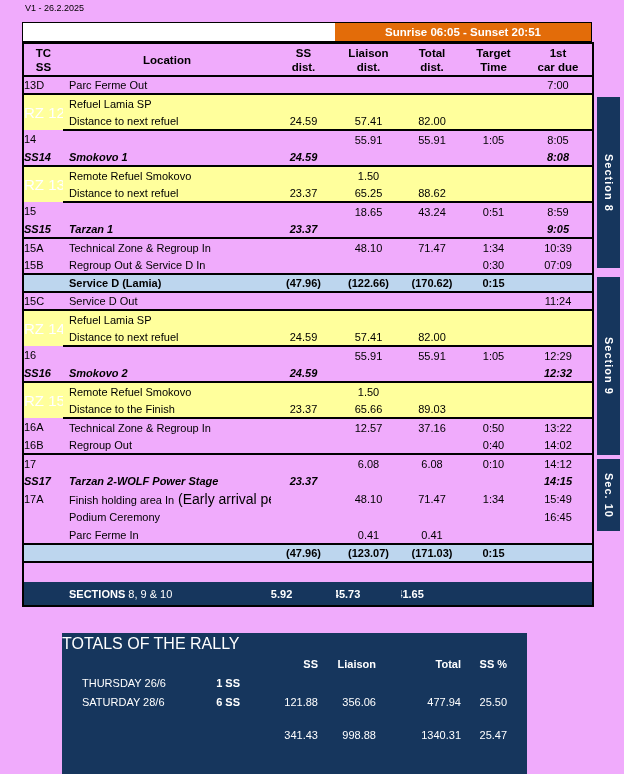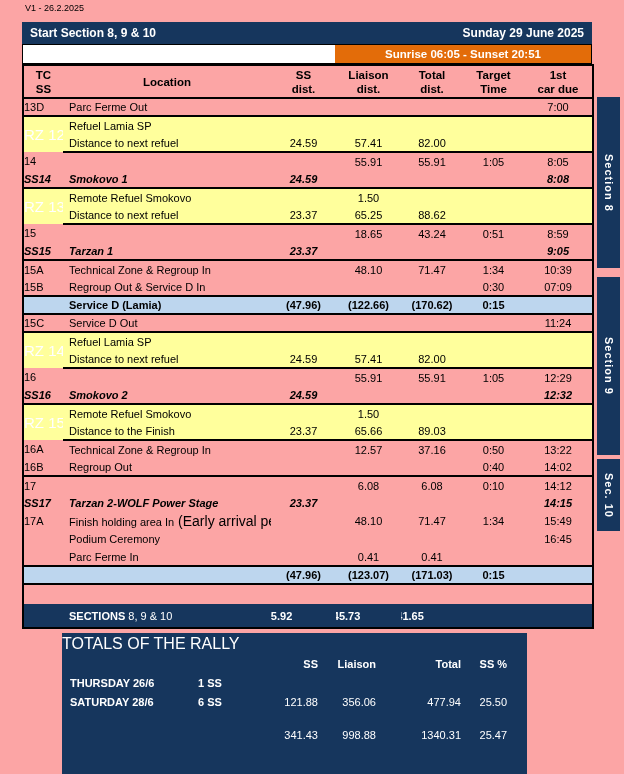--- a/index.html
+++ b/index.html
@@ -1,17 +1,17 @@
 <!DOCTYPE html>
 <html><head>
 <meta charset="utf-8">
 <style>
   html,body { margin:0; padding:0; }
   body { font-family:"Liberation Sans", sans-serif; background:#ffffff; }
-  .canvas { position:relative; width:624px; height:774px; overflow:hidden; background:#fca5a5; color:#000; }
+  .canvas { position:relative; width:624px; height:774px; overflow:hidden; background:#f0abfc; color:#000; }
 
   .version { position:absolute; left:25px; top:3px; font-size:9px; color:#000; }
 
   .main { position:absolute; left:22px; top:22px; width:570px; }
 
   .bar-title { height:22px; background:#16365D; color:#fff; font-size:12px; font-weight:bold;
                display:flex; justify-content:space-between; align-items:center; padding:0 8px; box-sizing:border-box; }
 
   .bar-sun { height:20px; display:flex; box-sizing:border-box; border:1px solid #000; background:#fff; }
   .sun-left { flex:1; background:#fff; }
@@ -50,36 +50,32 @@
   .totals { position:absolute; left:62px; top:633px; width:465px; height:160px; background:#16365D; color:#fff; }
   table#tot { width:465px; border-collapse:collapse; table-layout:fixed; font-size:11px; color:#fff; }
   #tot td { padding:0; vertical-align:middle; white-space:nowrap; }
   #tot tr.t-title { height:22px; }
   #tot tr.t-title td { text-align:left; font-weight:normal; font-size:16px; }
   #tot tr.t-head { height:18px; }
   #tot tr.t-head td { font-weight:bold; }
   #tot tr.t-day { height:19px; }
   #tot tr.t-gap { height:14px; }
   #tot tr.t-grand { height:19px; }
-  #tot td.day { font-weight:bold; padding-left:8px; text-align:left; }
-  #tot td.count { font-weight:bold; text-align:center; }
+  #tot td.day { font-weight:normal; padding-left:20px; text-align:left; }
+  #tot td.count { font-weight:bold; text-align:right; }
   #tot td.r { text-align:right; padding-right:2px; }
 </style>
 </head>
 <body>
 
 <div class="canvas">
 
   <div class="version">V1 - 26.2.2025</div>
 
   <div class="main">
-    <div class="bar-title">
-      <span>Start Section 8, 9 &amp; 10</span>
-      <span>Sunday 29 June 2025</span>
-    </div>
     <div class="bar-sun">
       <div class="sun-left"></div>
       <div class="sun-right">Sunrise 06:05 - Sunset 20:51</div>
     </div>
     <table id="itin">
       <colgroup>
         <col style="width:40px">
           <col style="width:208px">
           <col style="width:65px">
           <col style="width:65px">

